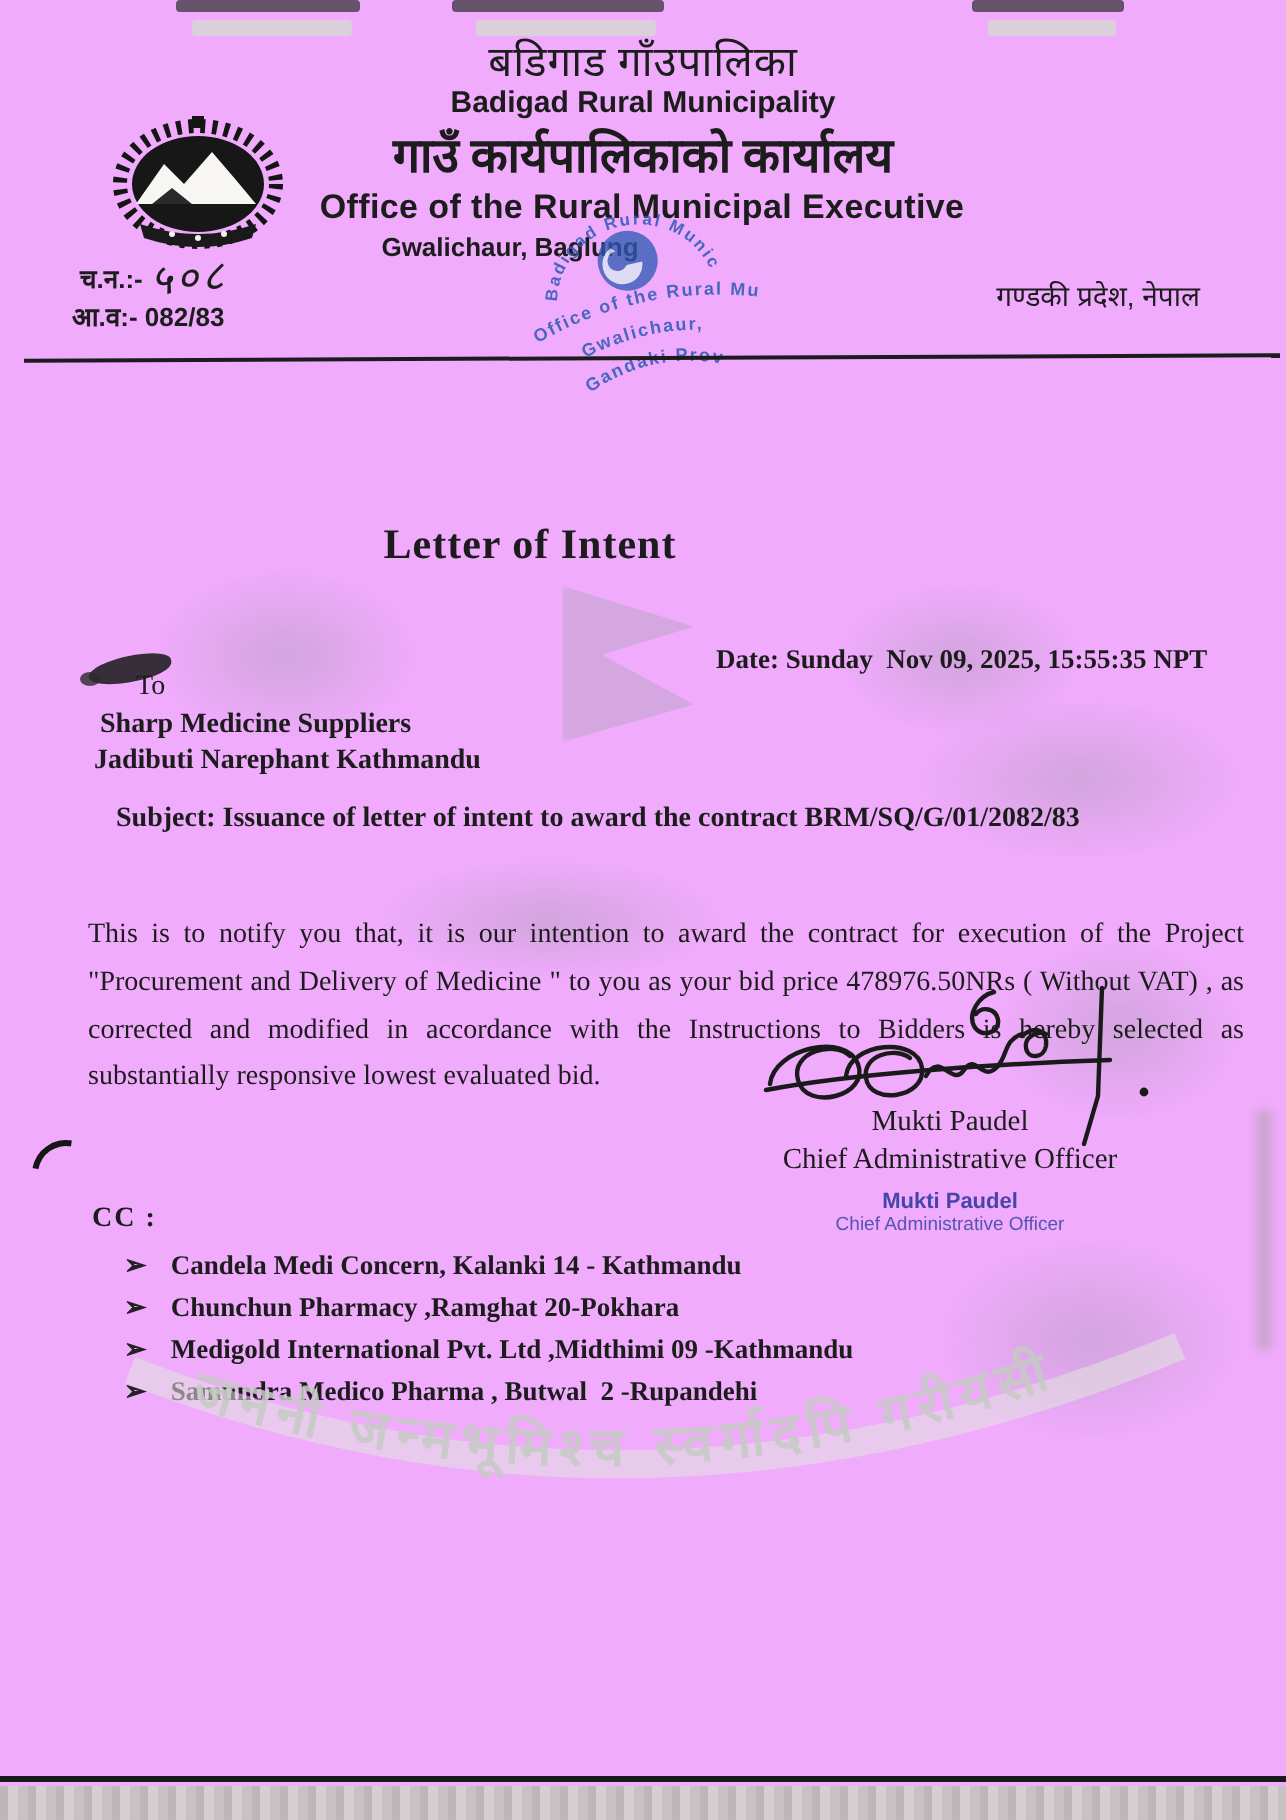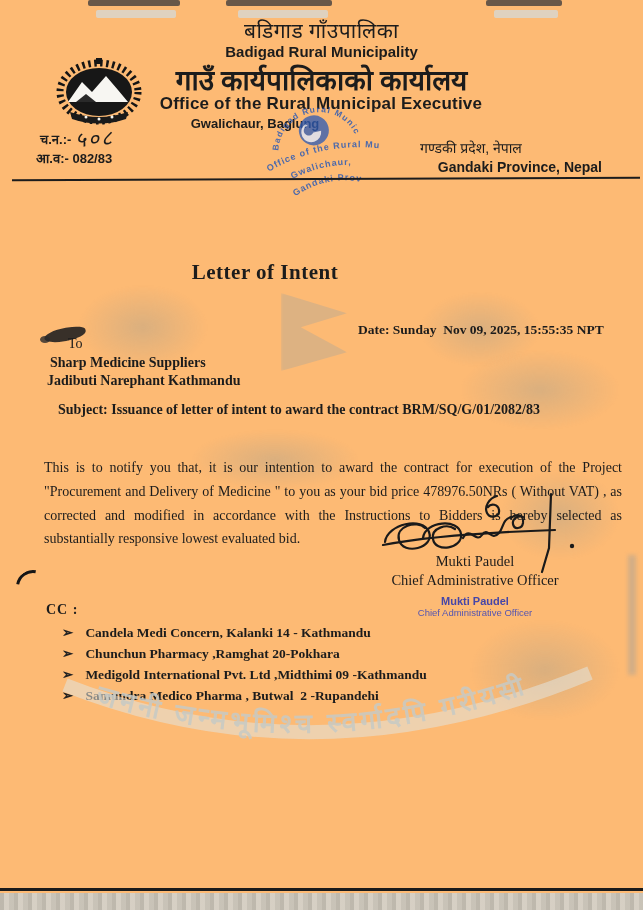--- a/index.html
+++ b/index.html
@@ -1,33 +1,33 @@
 <!DOCTYPE html>
 <html><head>
 <meta charset="utf-8">
 <style>
   html,body{margin:0;padding:0;}
   body{width:643px;height:910px;overflow:hidden;background:#e9e9e6;}
-  .page{position:relative;width:643px;height:910px;background:#fdba74;overflow:hidden;
+  .page{position:relative;width:643px;height:910px;background:#f0abfc;overflow:hidden;
         font-family:"Liberation Serif","DejaVu Serif",serif;color:#1c1c1c;}
   .abs{position:absolute;}
   .sans{font-family:"Liberation Sans","DejaVu Sans",sans-serif;}
   .pre{white-space:pre;}
   .center{text-align:center;}
 
   
   .np-top{top:16px;left:0;width:643px;font-size:21px;letter-spacing:.5px;}
   .en-muni{top:43px;left:0;width:643px;font-size:15px;font-weight:bold;}
-  .np-office{top:60px;left:0;width:643px;font-size:28px;font-weight:bold;}
+  .np-office{top:60px;left:0;width:643px;font-size:24px;font-weight:bold;}
   .en-office{top:94px;left:0;width:642px;font-size:17px;font-weight:bold;letter-spacing:.2px;}
   .place{top:116px;left:0;width:510px;font-size:13px;font-weight:bold;}
   .refline{left:40px;top:122px;font-size:13px;font-weight:bold;}
   .ref-hand{font-size:21px;font-style:italic;font-weight:normal;letter-spacing:2px;display:inline-block;transform:rotate(-4deg);position:relative;top:2px;}
   .fyline{left:36px;top:149px;font-size:13px;font-weight:bold;text-align:right;}
-  .prov-np{top:138px;left:420px;width:180px;font-size:14px;text-align:left;}
+  .prov-np{top:138px;left:420px;width:180px;font-size:14px;text-align:right;}
   .prov-en{top:159px;left:410px;width:192px;font-size:14px;font-weight:bold;text-align:right;}
   .hrule{top:178px;left:12px;width:628px;height:2px;background:#1c1c1c;transform:rotate(-.25deg);}
 
   
   .title{top:260px;left:0;width:530px;font-size:21px;font-weight:bold;letter-spacing:.5px;}
   .dateline{top:322px;left:358px;font-size:13.5px;font-weight:bold;}
   .to{top:336px;left:68px;font-size:14px;font-weight:normal;}
   .rname{top:355px;left:50px;font-size:14px;font-weight:bold;}
   .raddr{top:373px;left:47px;font-size:14px;font-weight:bold;}
   .subj{top:402px;left:58px;width:560px;font-size:14px;font-weight:bold;}
@@ -128,21 +128,20 @@
       <text font-family="Liberation Sans, DejaVu Sans, sans-serif" font-size="9" font-weight="bold" fill="#2d5bb5" letter-spacing="1">
         <textPath href="#stLow" startOffset="14">Gwalichaur,</textPath>
       </text>
       <text font-family="Liberation Sans, DejaVu Sans, sans-serif" font-size="9" font-weight="bold" fill="#2d5bb5" letter-spacing="1">
         <textPath href="#stBot" startOffset="2">Gandaki Province,</textPath>
       </text>
     </svg>
   </div>
 
   <div class="abs prov-np sans">गण्डकी  प्रदेश, नेपाल</div>
-  <div class="abs prov-en sans">Gandaki Province, Nepal</div>
   <div class="abs hrule"></div>
 
   <div class="abs title center">Letter of Intent</div>
   <div class="abs dateline pre">Date: Sunday  Nov 09, 2025, 15:55:35 NPT</div>
 
   <div class="abs smudge"></div>
   <div class="abs smudge2"></div>
 
   <div class="abs to">To</div>
   <div class="abs raddr">Jadibuti Narephant Kathmandu</div>

